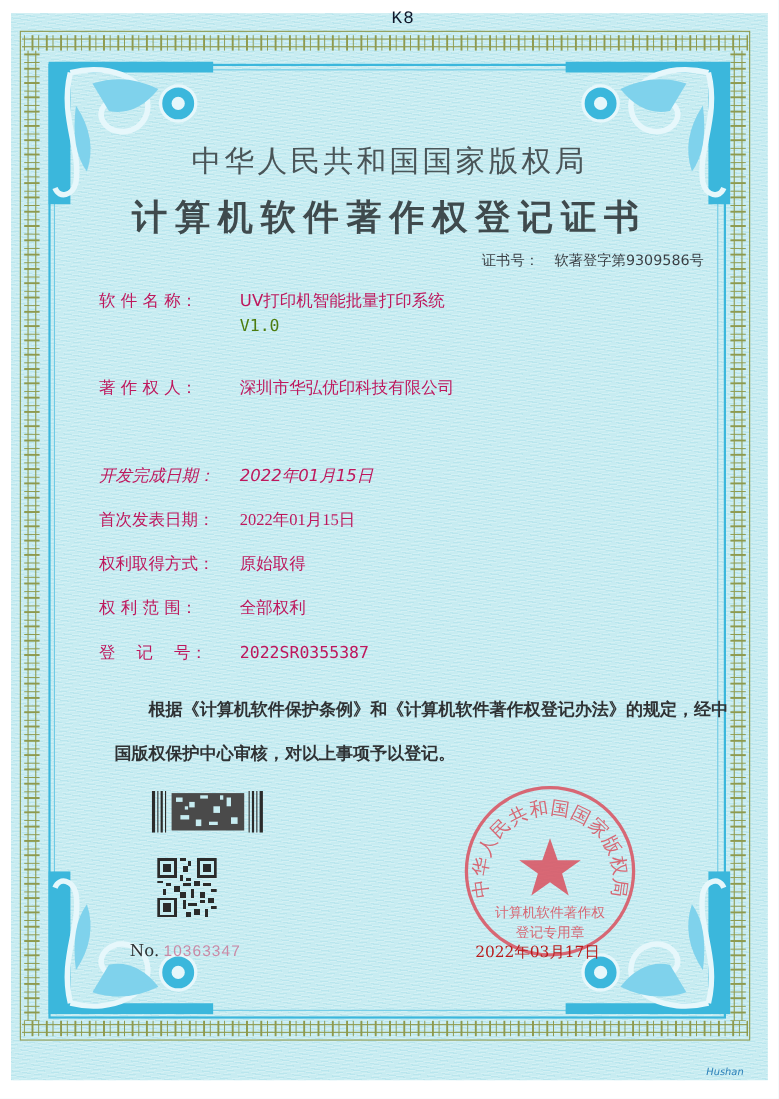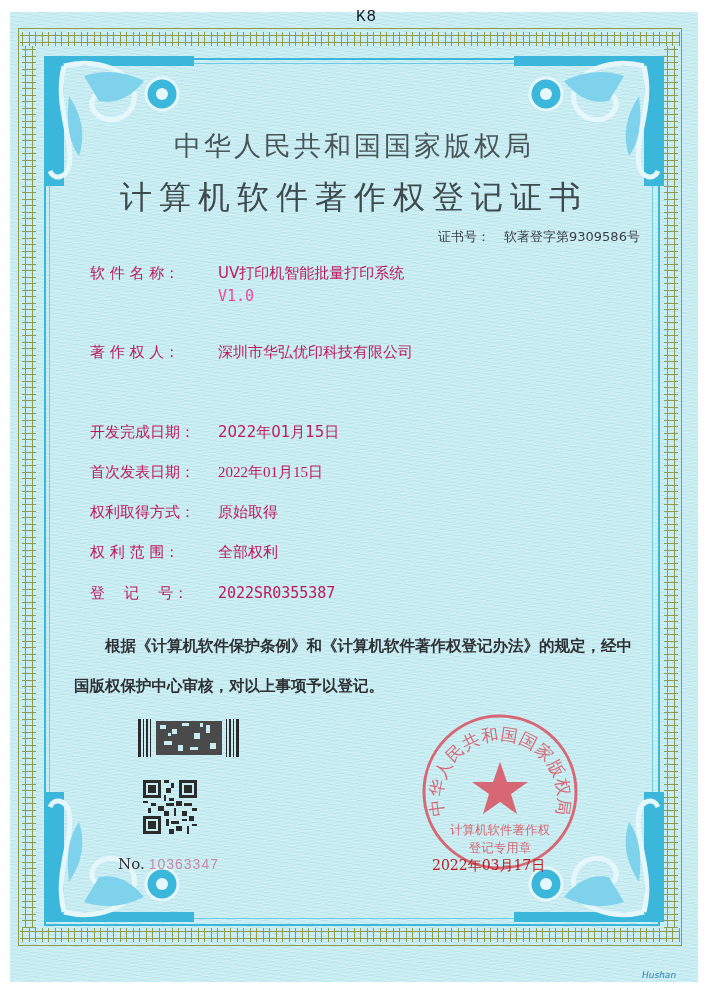--- a/index.html
+++ b/index.html
@@ -39,39 +39,39 @@
   .c-tr { left:514px; top:56px; transform:scaleX(-1); }
   .c-bl { left:44px; top:792px; transform:scaleY(-1); }
   .c-br { left:514px; top:792px; transform:scale(-1,-1); }
 
   .handwrite { position:absolute; left:356px; top:8px; font-family:Liberation Mono, monospace;
                font-size:16px; color:#0f172a; letter-spacing:1px; }
 
   .h1 { position:absolute; left:0; width:708px; top:128px; text-align:center;
         font-family:"DejaVu Sans", sans-serif; font-size:27px; color:#4a5558; letter-spacing:3px; }
   .h2 { position:absolute; left:0; width:708px; top:176px; text-align:center;
-        font-family:"DejaVu Serif", serif; font-weight:normal; font-size:32px; color:#3f4a4d; letter-spacing:7px; }
+        font-family:"DejaVu Serif", serif; font-weight:bold; font-size:32px; color:#3f4a4d; letter-spacing:7px; }
   .certno { position:absolute; left:438px; top:228px; font-size:13px; color:#3a3f44;
             font-family:"DejaVu Sans", sans-serif; }
   .certno .lbl { margin-right:14px; }
 
   .field { position:absolute; left:90px; font-size:15px; color:#be185d;
            font-family:"DejaVu Sans", sans-serif; }
   .field .k { display:inline-block; width:128px; white-space:pre; }
   .field .v { font-family:"DejaVu Sans Mono", monospace; font-size:15px; }
   .f0 { top:264px; }
-  .f0b { position:absolute; left:218px; top:287px; font-family:"DejaVu Sans Mono", monospace; font-size:15px; color:#ec4899; }
+  .f0b { position:absolute; left:218px; top:287px; font-family:"DejaVu Sans Mono", monospace; font-size:15px; color:#4d7c0f; }
   .f1 { top:343px; }
-  .f2 { top:423px; }
+  .f2 { top:423px;font-style:italic; }
   .f3 { top:463px;font-family:Liberation Serif, serif; }
   .f4 { top:503px; }
   .f5 { top:543px; }
   .f6 { top:584px; }
 
-  .para { position:absolute; left:74px; width:560px; font-size:15.5px; color:#2f3234;
+  .para { position:absolute; left:104px; width:560px; font-size:15.5px; color:#2f3234;
           font-family:Liberation Serif, serif; font-weight:bold; line-height:40px; }
   .para1 { top:626px; text-indent:2em; }
 
   .barcode { position:absolute; left:138px; top:719px; width:102px; height:38px; }
   .qr { position:absolute; left:143px; top:780px; width:54px; height:54px; }
   .no { position:absolute; left:118px; top:855px; font-family:"DejaVu Serif", serif; font-size:15px; color:#2f3234; }
   .no .num { color:#c98aa6; font-family:"Liberation Sans Narrow","Liberation Sans", sans-serif; letter-spacing:1px; margin-left:4px; font-size:14px; }
 
   .seal { position:absolute; left:420px; top:712px; width:160px; height:160px; }
   .issue-date { position:absolute; left:432px; top:857px; font-family:"DejaVu Serif", serif; font-size:14px; color:#b91c1c; }

